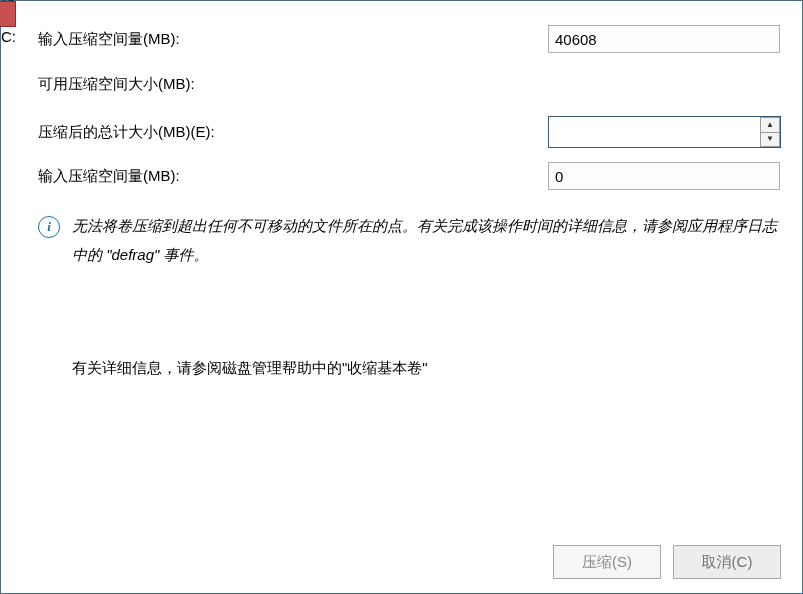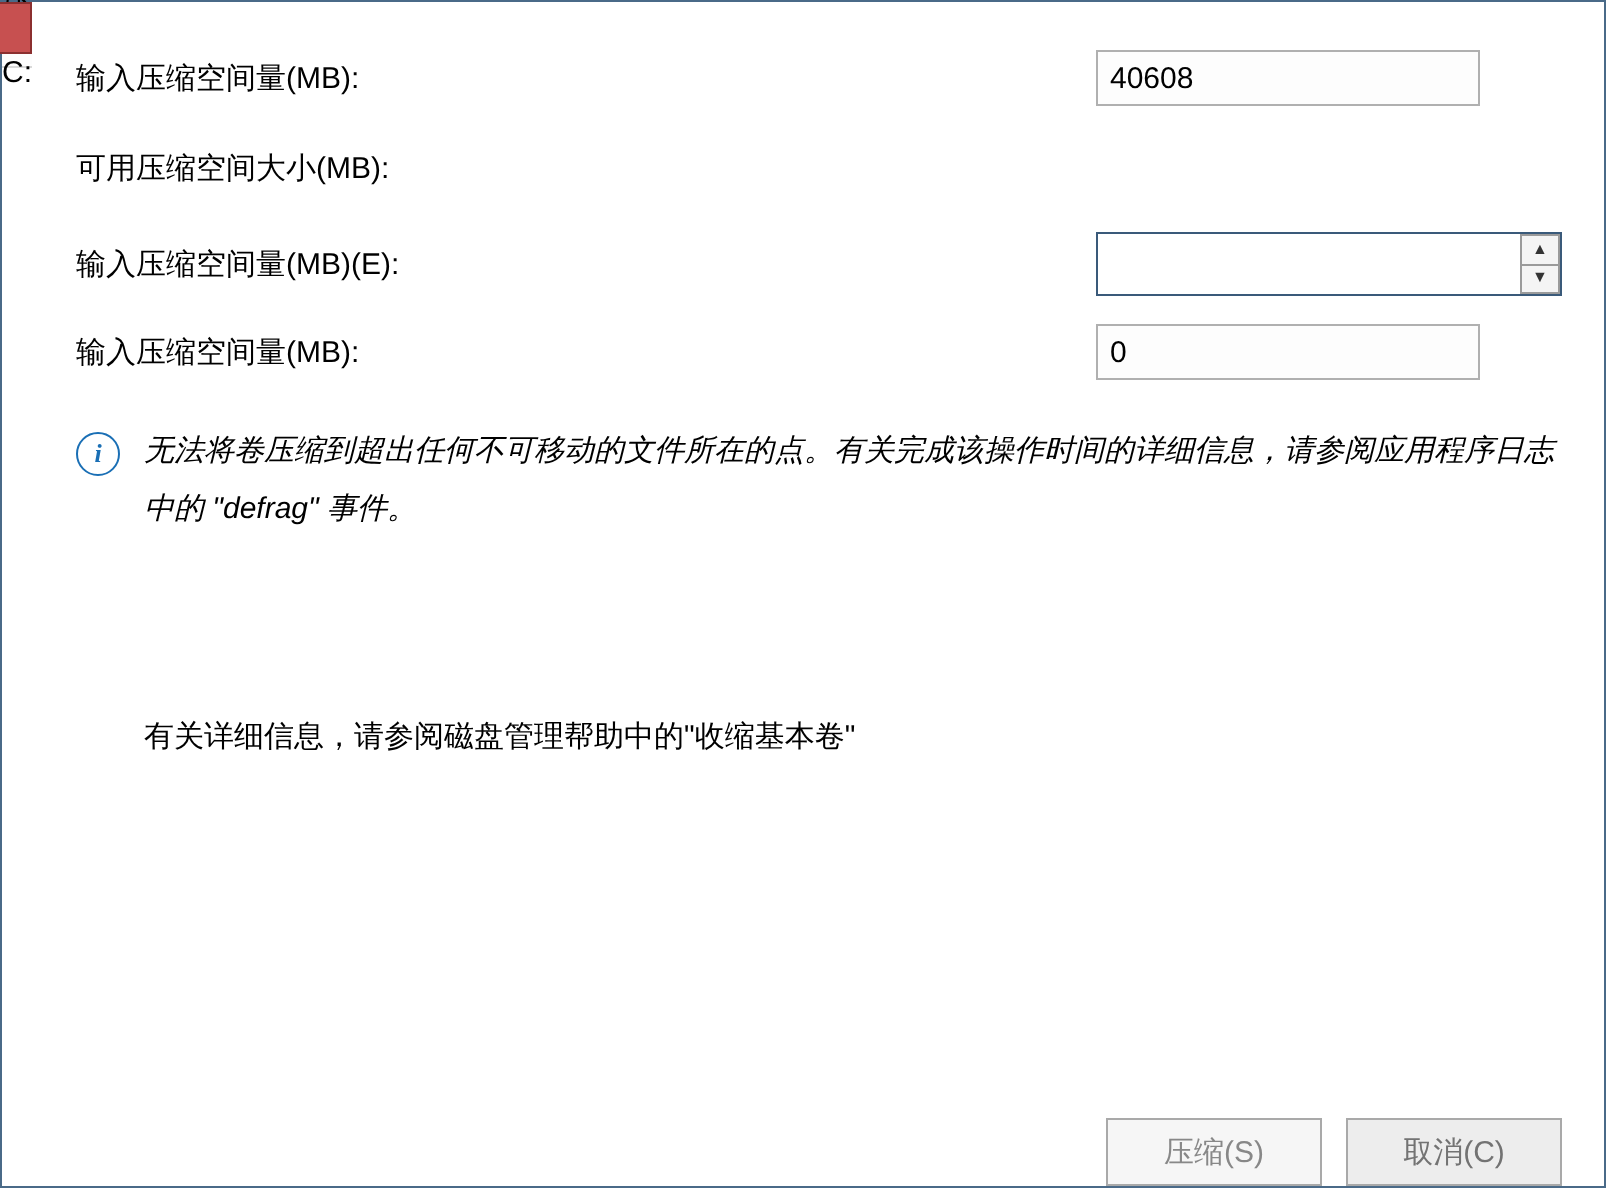--- a/index.html
+++ b/index.html
@@ -62,21 +62,21 @@
   }
   .form-row.spinner-row {
     margin-bottom: 14px;
   }
   .form-row .label {
     width: 510px;
     font-size: 15px;
     color: #000;
   }
   .field-ro {
-    width: 192px;
+    width: 232px;
     height: 28px;
     border: 1px solid #b0b0b0;
     background: #fdfdfd;
     box-sizing: border-box;
     padding: 2px 6px;
     font-size: 15px;
     color: #000;
     display: flex;
     align-items: center;
   }
@@ -147,21 +147,21 @@
   }
   .info-secondary {
     margin-top: 90px;
     margin-left: 34px;
     font-size: 15px;
     color: #000;
   }
   .button-row {
     position: absolute;
     right: 22px;
-    bottom: 0;
+    bottom: 14px;
     display: flex;
     gap: 12px;
   }
   .btn {
     min-width: 108px;
     height: 34px;
     border: 1px solid #a9a9a9;
     background: #f0f0f0;
     font-size: 15px;
     font-family: inherit;
@@ -197,21 +197,21 @@
     <div class="form-row">
       <div class="label">输入压缩空间量(MB):</div>
       <div class="field-ro">40608</div>
     </div>
 
     <div class="form-row">
       <div class="label">可用压缩空间大小(MB):</div>
     </div>
 
     <div class="form-row spinner-row">
-      <div class="label">输入压缩空间量(MB)(E):</div>
+      <div class="label">压缩后的总计大小(MB)(E):</div>
       <div class="spinner-wrap">
         <input type="text" value="" style="">
         <div class="spin-btns">
           <div class="spin-btn up">
             <span>▲</span>
           </div>
           <div class="spin-btn">
             <span>▼</span>
           </div>
         </div>

